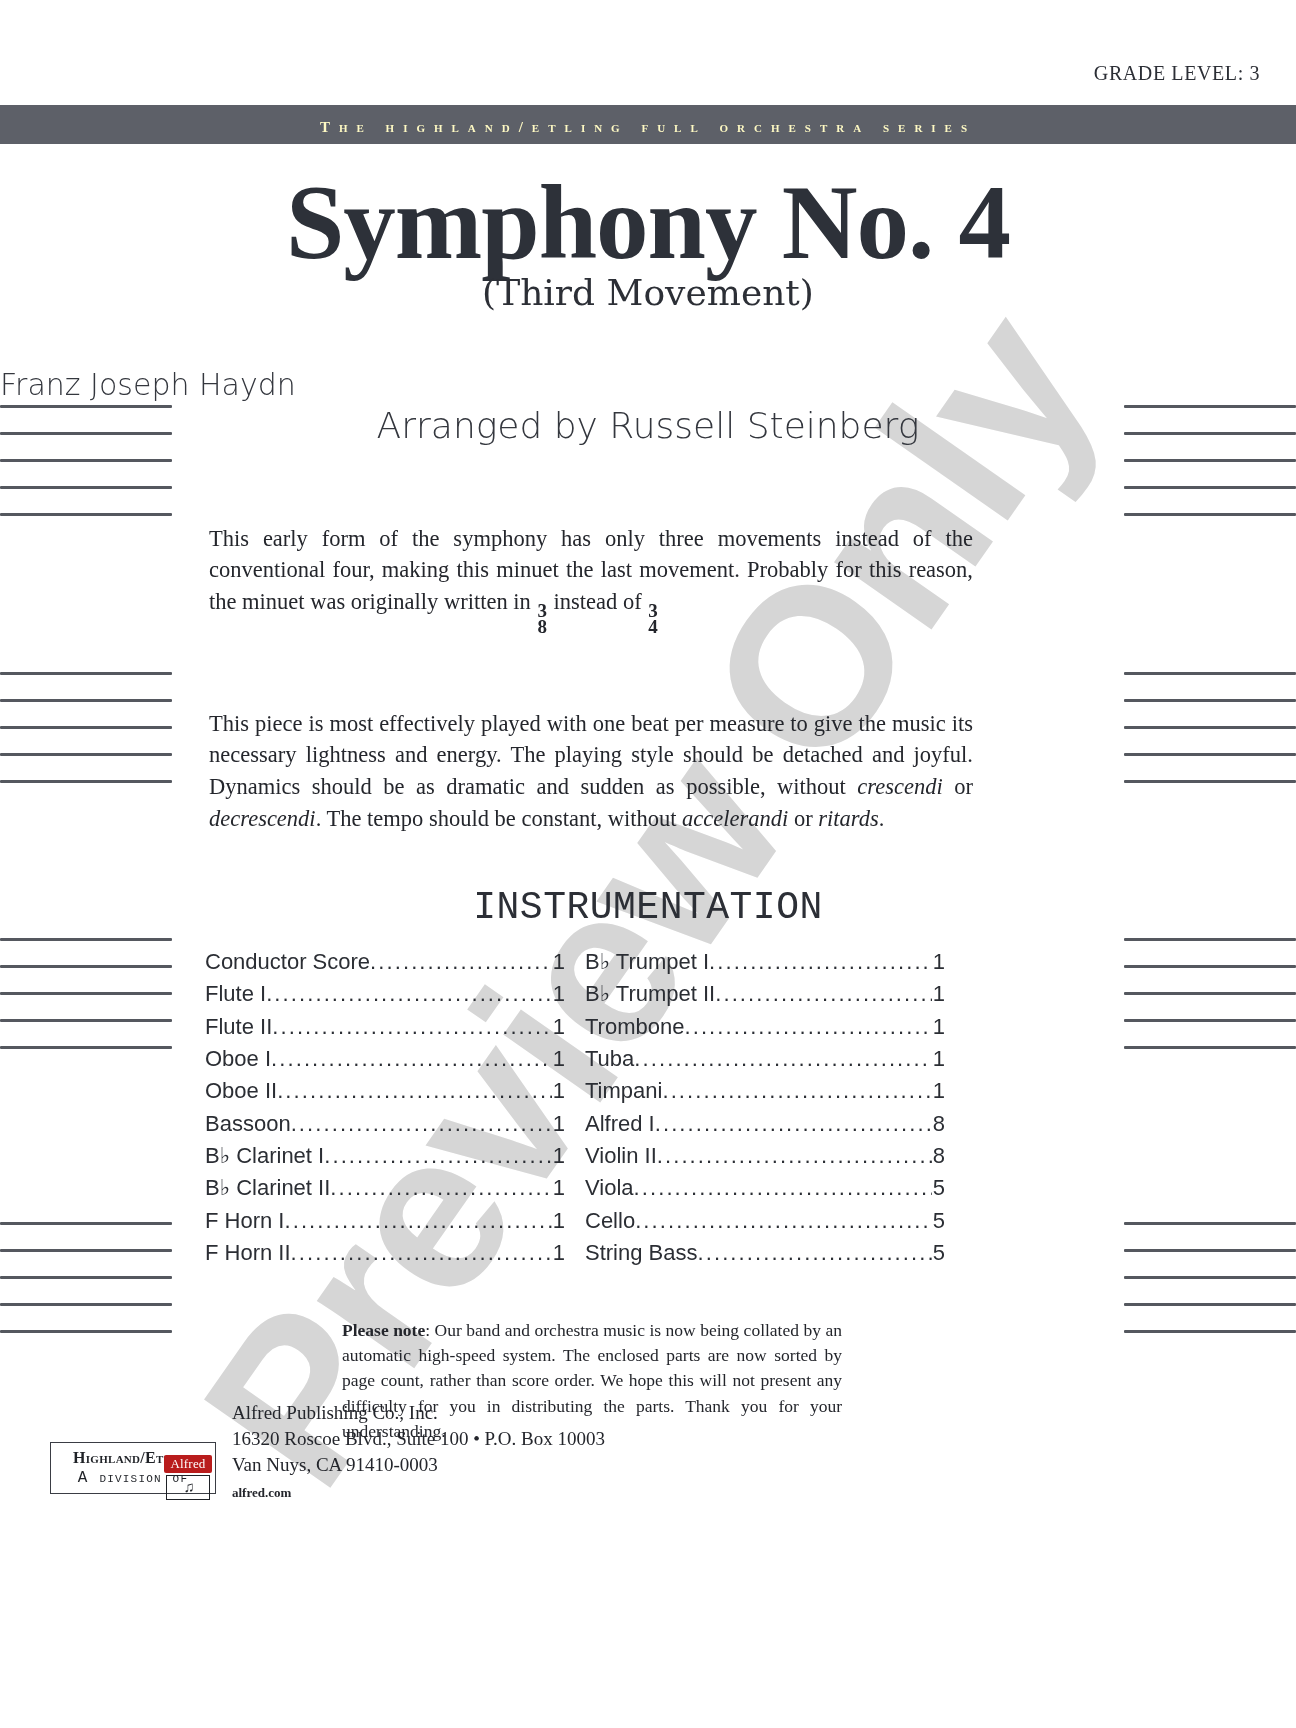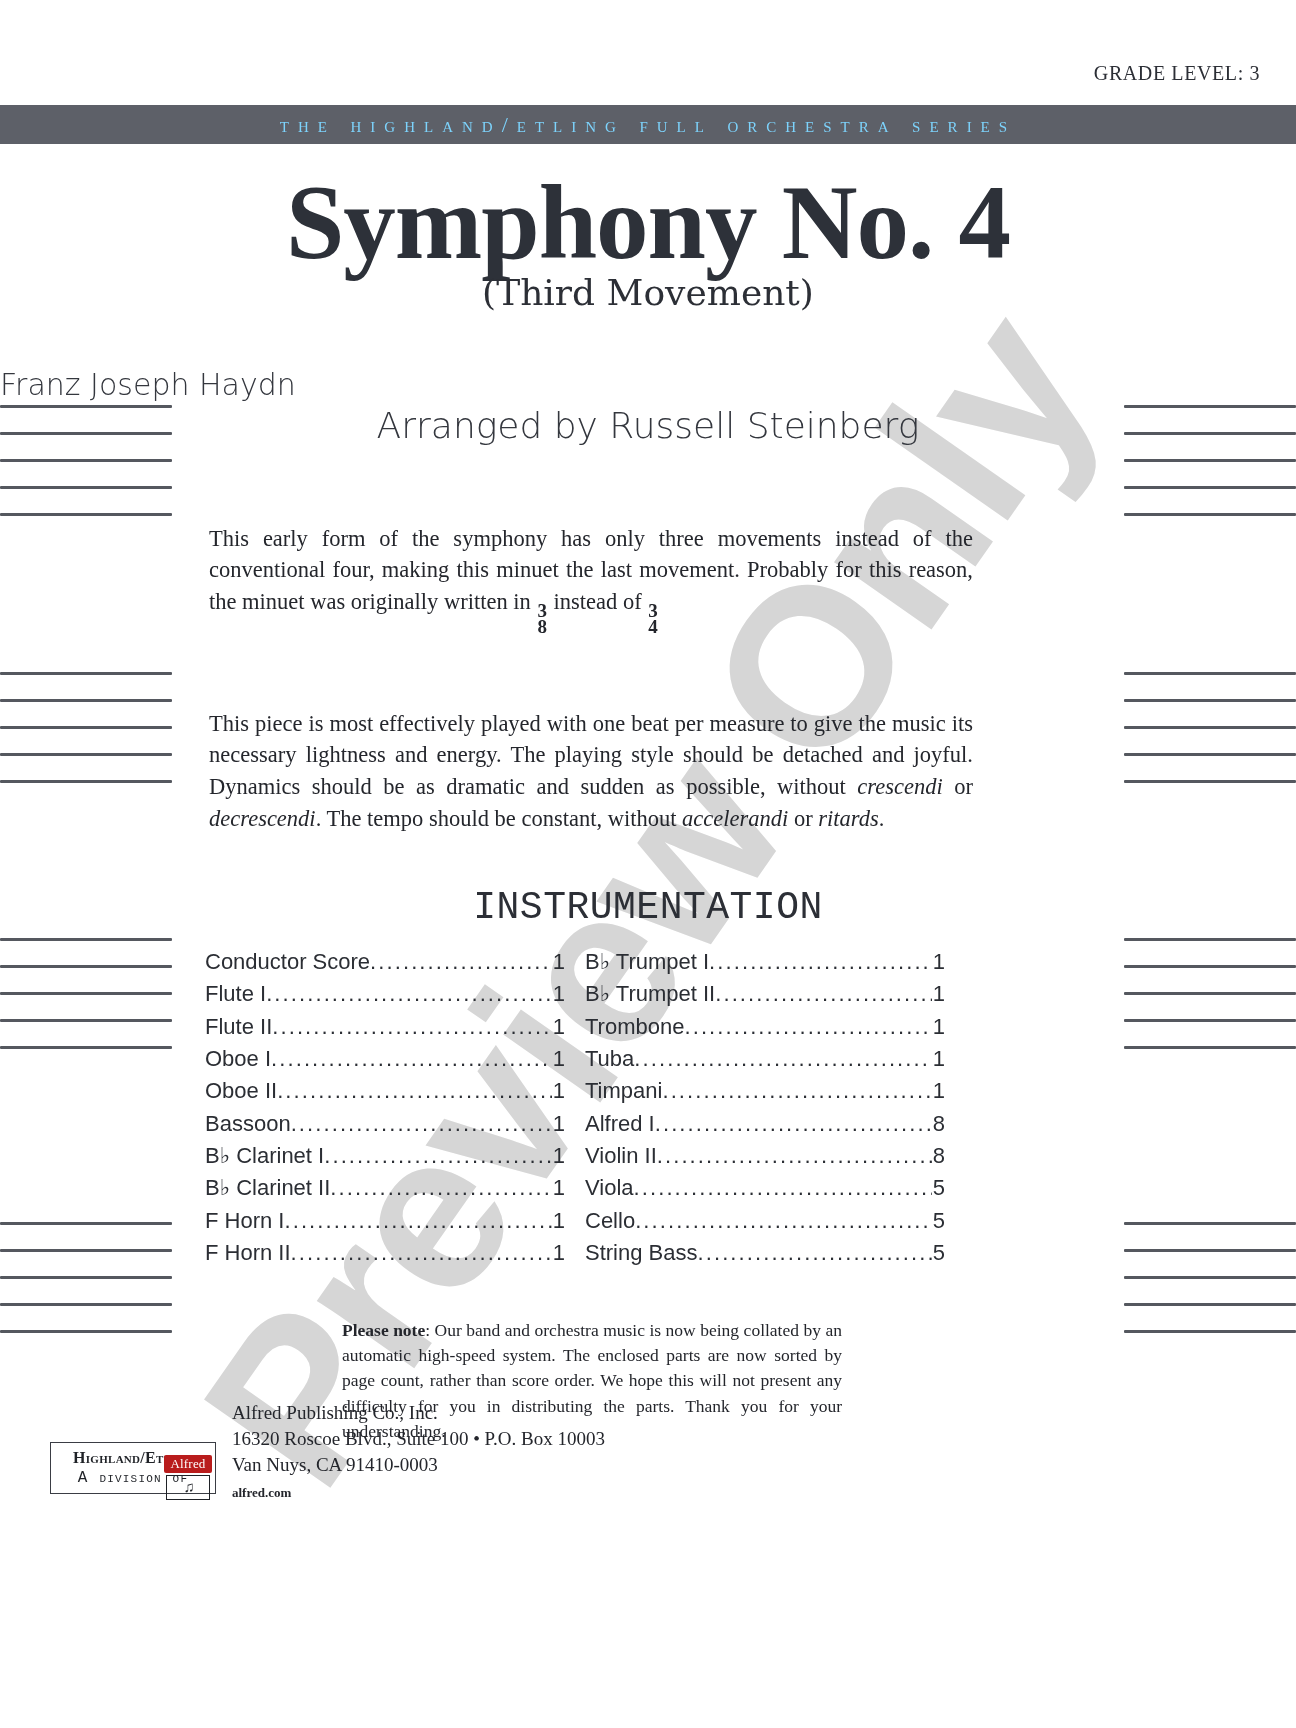--- a/index.html
+++ b/index.html
@@ -48,23 +48,23 @@
   }
 
   
   .banner{
     position:absolute;left:0;top:105px;width:100%;height:39px;
     background:#5d6068;
     display:flex;align-items:center;justify-content:center;
   }
   .banner-text{
     font-family:"Liberation Serif",serif;
-    font-weight:normal;
-    color:#7dd3fc;
-    font-size:22px;
+    font-weight:bold;
+    color:#fef9c3;
+    font-size:15px;
     letter-spacing:9px;
     font-variant:small-caps;
     text-transform:lowercase;
     white-space:nowrap;
   }
   .banner-text::first-letter{font-size:22px;}
 
   
   .title{
     position:absolute;left:0;top:168px;width:100%;

